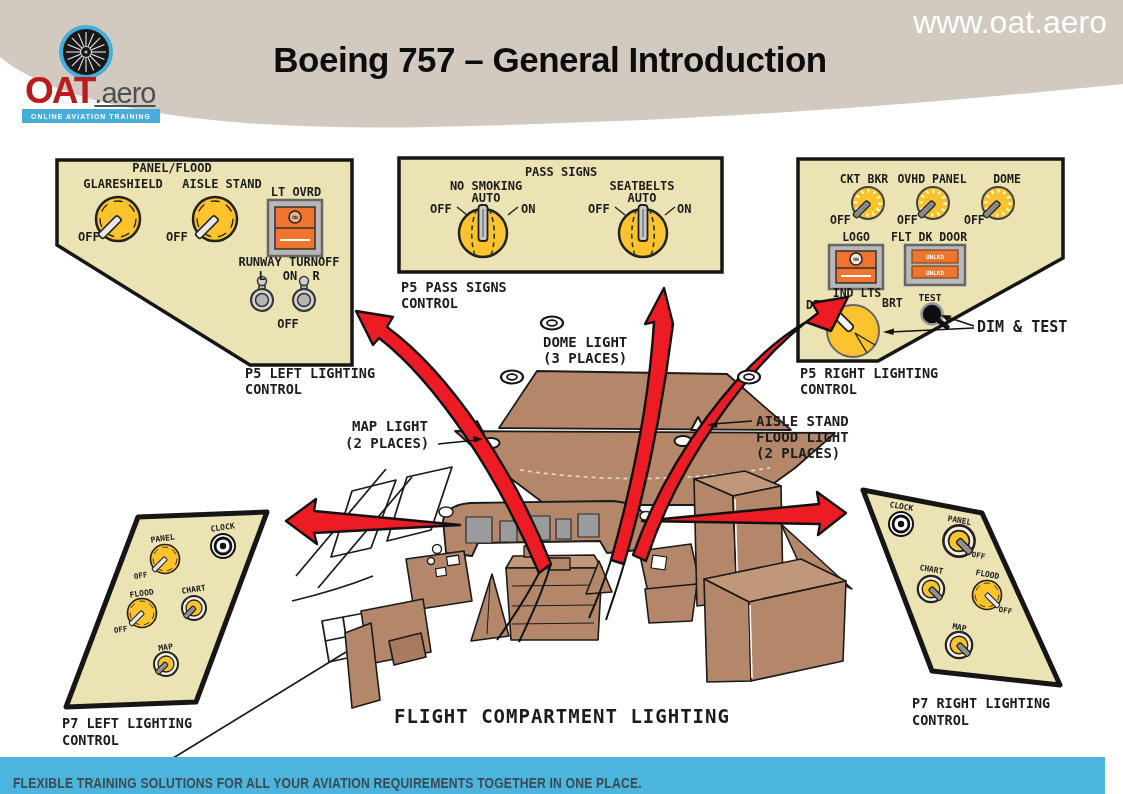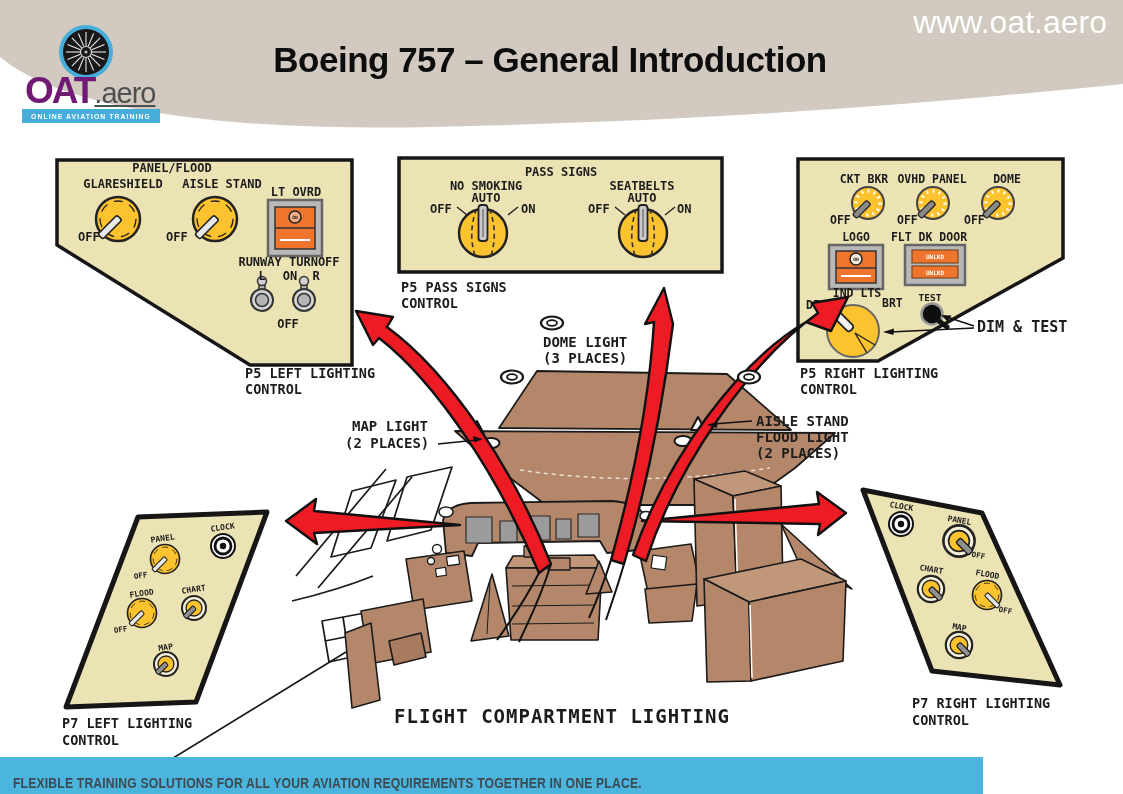--- a/index.html
+++ b/index.html
@@ -3,26 +3,26 @@
 <meta charset="utf-8">
 <style>
   html,body{margin:0;padding:0;background:#fff;}
   #slide{position:relative;width:1123px;height:794px;background:#fff;overflow:hidden;
          font-family:"Liberation Sans",sans-serif;}
   #art{position:absolute;left:0;top:0;}
   .hdr-title{position:absolute;left:230px;top:40px;width:640px;text-align:center;
       font-size:35px;font-weight:bold;color:#0d0d0d;letter-spacing:-0.5px;}
   .hdr-www{position:absolute;right:16px;top:4px;font-size:32px;font-weight:normal;color:#fff;}
   .logo-text{position:absolute;left:25px;top:70px;display:flex;align-items:baseline;}
-  .logo-brand{font-size:37px;font-weight:bold;color:#701a75;letter-spacing:-2px;}
+  .logo-brand{font-size:37px;font-weight:bold;color:#b91c1c;letter-spacing:-2px;}
   .logo-suffix{font-size:29px;color:#4f4f4f;letter-spacing:-1px;text-decoration:underline;}
   .logo-bar{position:absolute;left:22px;top:109px;width:138px;height:14px;background:#47AEDC;
       display:flex;align-items:center;justify-content:center;}
   .logo-tagline{font-size:6.8px;font-weight:bold;color:#fff;letter-spacing:1.1px;white-space:nowrap;}
-  .footer-bar{position:absolute;left:0;top:757px;width:983px;height:37px;background:#4CB5DE;}
+  .footer-bar{position:absolute;left:0;top:757px;width:1105px;height:37px;background:#4CB5DE;}
   .footer-text{position:absolute;left:13px;bottom:3px;font-size:14.5px;font-weight:bold;
       color:#3D4A52;transform:scaleX(0.84);transform-origin:left bottom;white-space:nowrap;letter-spacing:0.2px;}
   
   text{font-family:"DejaVu Sans Mono",monospace;fill:#1c1c1c;font-weight:bold;}
   .lbl{font-size:12px;} .lbl11{font-size:11.5px;} .lbl9{font-size:9.5px;}
   .lbl8{font-size:8px;} .lbl7{font-size:7.5px;}
   .cap{font-size:13.5px;} .ctr{font-size:14px;} .dimtest{font-size:15px;}
   .big{font-size:19px;letter-spacing:1px;} .tiny{font-size:4.6px;} .unl{font-size:6px;fill:#fff;}
 </style>
 </head>

